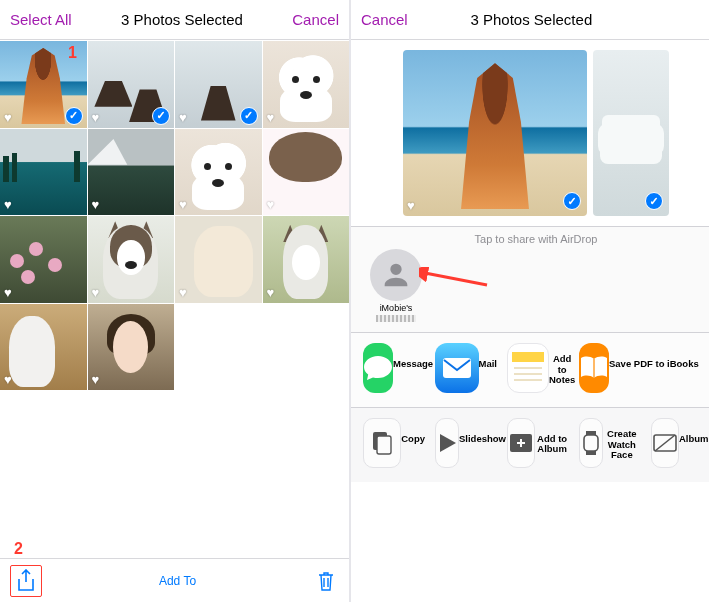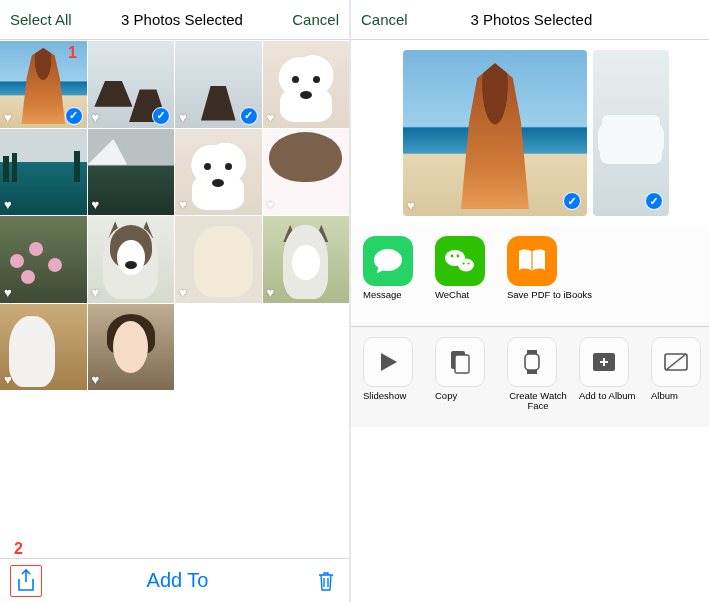--- a/index.html
+++ b/index.html
@@ -4,34 +4,34 @@
 <style>
   * { box-sizing: border-box; margin: 0; padding: 0; }
   html, body { width: 709px; height: 602px; font-family: -apple-system, "Helvetica Neue", Arial, sans-serif; background: #fff; overflow: hidden; }
   .wrap { display: flex; width: 709px; height: 602px; }
   .pane { position: relative; background: #fff; display: flex; flex-direction: column; }
   .left.pane { width: 351px; border-right: 2px solid #e5e5ea; }
   .right.pane { width: 358px; }
 
   
   .hdr { height: 40px; display: flex; align-items: center; justify-content: space-between; padding: 0 10px; border-bottom: 0.5px solid #d8d8dc; font-size: 15px; }
-  .hdr .link { color: #14532d; cursor: pointer; }
+  .hdr .link { color: #a21caf; cursor: pointer; }
   .hdr .title { font-weight: 400; color: #000; }
 
   
   .grid { position: relative; padding: 1px 0; display: grid; grid-template-columns: repeat(4, 1fr); gap: 1px; align-content: start; height: 350px; }
   .cell { position: relative; width: 100%; padding-top: 100%; background: #ccc; overflow: hidden; }
   .cell .img { position: absolute; inset:0; }
   .heart { position: absolute; left: 4px; bottom: 3px; color: #fff; font-size: 13px; text-shadow: 0 0 2px rgba(0,0,0,.4);}
   .check { position: absolute; right: 4px; bottom: 3px; width: 18px; height: 18px; border-radius: 50%; background: #007aff; border: 1.5px solid #fff; display: flex; align-items: center; justify-content: center; color:#fff; font-size:11px; font-weight:bold;}
   .rednum { position: absolute; color: #ff3b30; font-size: 16px; font-weight: 600; z-index: 5; }
 
   
   .tbar { position: absolute; left:0; right:0; bottom:0; height: 44px; border-top: 0.5px solid #d8d8dc; display:flex; align-items:center; justify-content:space-between; padding: 0 10px; }
-  .tbar .mid { color:#007aff; font-size:20px;}
+  .tbar .mid { color:#007aff; font-size:12px;}
   .redbox { border: 1.5px solid #ff3b30; padding: 2px; border-radius:2px;}
   .iconbtn { width:26px; height:26px; display:flex; align-items:center; justify-content:center; }
 
   
   .strip { height: 186px; display:flex; gap: 6px; padding: 10px 0 10px 52px; align-items: stretch; }
   .thumb { position: relative; border-radius: 4px; overflow:hidden; }
   .thumb.big { width: 184px; }
   .thumb.side { width: 76px; }
   .thumb .img { position:absolute; inset:0; }
 
@@ -39,21 +39,21 @@
   .airdrop-caption { text-align:center; font-size:11px; color:#8e8e93; margin-bottom:4px;}
   .contact { display:flex; flex-direction:column; align-items:center; width:66px; position:relative;}
   .avatar { width:52px; height:52px; border-radius:50%; background:#d8d8dc; display:flex; align-items:center; justify-content:center; }
   .avatar svg { width:34px; height:34px; }
   .contact-name { font-size:9px; color:#000; text-align:center; margin-top:3px; line-height:1.1; }
   .blurline{ width:40px; height:7px; background:repeating-linear-gradient(90deg,#bbb,#bbb 2px,#eee 2px,#eee 4px); filter:blur(0.4px); margin-top:1px;}
 
   
   .app-row, .action-row { display:flex; gap: 10px; padding: 10px 0 14px 12px; border-bottom:0.5px solid #d2d2d7; background:#fcfcfc; overflow:hidden;}
   .action-row { background:#f7f7f8; border-bottom:none;}
-  .app-item, .act-item { flex: 0 0 auto; width:62px; display:flex; flex-direction:column; align-items:flex-start; }
+  .app-item, .act-item { flex: 0 0 auto; width:62px; display:flex; flex-direction:row; align-items:center;font-weight:bold; }
   .app-icon { width:50px; height:50px; border-radius:12px; display:flex; align-items:center; justify-content:center; }
   .app-label{ font-size:9.5px; color:#000; text-align:center; margin-top:4px; line-height:1.1; min-height:22px;}
   .act-icon { width:50px; height:50px; border-radius:10px; background:#fcfcfc; border:1px solid #e2e2e6; display:flex; align-items:center; justify-content:center;}
 
   .arrow { position:absolute; pointer-events:none; }
 
   
   .ph-beach { background: linear-gradient(to bottom, #79b6de 0%, #9cd0ec 46%, #0f6fa1 47%, #3e9ac1 62%, #e6d6b3 63%, #d9c79e 100%);}
   .ph-overlay-hair{ position:absolute; left:20%; right:20%; top:8%; bottom:4%; background: radial-gradient(ellipse at 50% 15%, #7a3a1b 0%, #7a3a1b 22%, transparent 23%), linear-gradient(to bottom,#a14d22 0%, #cf7a37 70%, #e89a53 100%); clip-path: polygon(50% 0%, 72% 10%, 82% 40%, 92% 100%, 8% 100%, 18% 40%, 28% 10%);}
   .ph-snowtown{ background: linear-gradient(to bottom,#dfe7ea 0%, #c4ced3 100%);} 
@@ -241,91 +241,119 @@
         <span class="check" style="right:6px;bottom:6px">✓</span>
       </div>
       <div class="thumb side">
         <div class="img ph-snowclose">
             <div class="snowbranch"></div>
           </div>
         <span class="check" style="right:6px;bottom:6px">✓</span>
       </div>
     </div>
 
+    <div class="airdrop-zone">
+      <div class="airdrop-caption">Tap to share with AirDrop</div>
+      <div class="contact">
+        <div class="avatar">
+          <svg viewBox="0 0 24 24">
+              <path fill="#8e8e93" d="M12 12a4 4 0 1 0-4-4 4 4 0 0 0 4 4zm0 2c-4 0-8 2-8 5v1h16v-1c0-3-4-5-8-5z"></path>
+            </svg>
+        </div>
+        <div class="contact-name">iMobie's</div>
+        <div class="blurline"></div>
+
+        <svg class="arrow" style="left:56px; top:18px;" width="70" height="28">
+            <defs>
+              <marker id="ah" markerWidth="8" markerHeight="8" refX="1" refY="3" orient="auto">
+                <path d="M0 0 L6 3 L0 6 z" fill="#ff3b30"></path>
+              </marker>
+            </defs>
+            <line x1="68" y1="18" x2="6" y2="6" stroke="#ff3b30" stroke-width="3" marker-end="url(#ah)"></line>
+          </svg>
+      </div>
+    </div>
 
     <div class="app-row">
       <div class="app-item">
         <div class="app-icon" style="background:#25d366">
           <svg width="30" height="28" viewBox="0 0 30 28">
               <path fill="#fff" d="M15 2C7 2 1 7 1 13c0 3 1.6 5.6 4.2 7.5L4 26l6-2.5c1.6.4 3.3.5 5 .5 8 0 14-5 14-11S23 2 15 2z"></path>
             </svg>
         </div>
         <div class="app-label">Message</div>
       </div>
       <div class="app-item">
-        <div class="app-icon" style="background:#2dc100">
-          <svg width="32" height="28" viewBox="0 0 32 28">
-              <ellipse cx="11" cy="11" rx="10" ry="8" fill="#fff"></ellipse>
-              <ellipse cx="22" cy="18" rx="8" ry="6.5" fill="#fff"></ellipse>
-              <circle cx="8" cy="9" r="1.4" fill="#2dc100"></circle>
-              <circle cx="14" cy="9" r="1.4" fill="#2dc100"></circle>
-              <circle cx="19.5" cy="16.5" r="1.1" fill="#2dc100"></circle>
-              <circle cx="24.5" cy="16.5" r="1.1" fill="#2dc100"></circle>
-            </svg>
-        </div>
-        <div class="app-label">WeChat</div>
+        <div class="app-icon" style="background:linear-gradient(#5ad1ff,#0b72e7)">
+          <svg width="30" height="22" viewBox="0 0 30 22">
+              <rect x="1" y="1" width="28" height="20" rx="3" fill="#fff"></rect>
+              <path fill="none" stroke="#0b72e7" stroke-width="2" d="M2 3l13 10L28 3"></path>
+            </svg>
+        </div>
+        <div class="app-label">Mail</div>
+      </div>
+      <div class="app-item">
+        <div class="app-icon" style="background:#fff; border:1px solid #e6e6ea">
+          <svg width="40" height="40" viewBox="0 0 40 40">
+              <rect x="4" y="4" width="32" height="10" fill="#ffd445"></rect>
+              <line x1="6" y1="20" x2="34" y2="20" stroke="#d9c38a"></line>
+              <line x1="6" y1="26" x2="34" y2="26" stroke="#d9c38a"></line>
+              <line x1="6" y1="32" x2="34" y2="32" stroke="#d9c38a"></line>
+            </svg>
+        </div>
+        <div class="app-label">Add to Notes</div>
       </div>
       <div class="app-item" style="width:50px">
         <div class="app-icon" style="background:#ff8a00">
           <svg width="30" height="26" viewBox="0 0 30 26">
               <path fill="#fff" d="M2 3c4-2 9-2 13 1 4-3 9-3 13-1v19c-4-2-9-2-13 1-4-3-9-3-13-1z"></path>
               <line x1="15" y1="4" x2="15" y2="23" stroke="#ff8a00" stroke-width="1.2"></line>
             </svg>
         </div>
         <div class="app-label" style="white-space:nowrap">Save PDF to iBooks</div>
       </div>
     </div>
 
     <div class="action-row">
       <div class="act-item">
         <div class="act-icon">
-            <svg width="22" height="22" viewBox="0 0 22 22">
-              <path fill="#555" d="M4 2l16 9L4 20z"></path>
-            </svg>
-          </div>
-        <div class="app-label">Slideshow</div>
-      </div>
-      <div class="act-item">
-        <div class="act-icon">
             <svg width="26" height="26" viewBox="0 0 26 26">
               <rect x="4" y="2" width="14" height="18" rx="2" fill="#555"></rect>
               <rect x="8" y="6" width="14" height="18" rx="2" fill="#fcfcfc" stroke="#555" stroke-width="1.4"></rect>
             </svg>
           </div>
         <div class="app-label">Copy</div>
+      </div>
+      <div class="act-item">
+        <div class="act-icon">
+            <svg width="22" height="22" viewBox="0 0 22 22">
+              <path fill="#555" d="M4 2l16 9L4 20z"></path>
+            </svg>
+          </div>
+        <div class="app-label">Slideshow</div>
+      </div>
+      <div class="act-item">
+        <div class="act-icon">
+            <svg width="26" height="22" viewBox="0 0 26 22">
+              <rect x="2" y="2" width="22" height="18" rx="2" fill="#555"></rect>
+              <path stroke="#fcfcfc" stroke-width="2" d="M13 7v8M9 11h8"></path>
+            </svg>
+          </div>
+        <div class="app-label">Add to Album</div>
       </div>
       <div class="act-item">
         <div class="act-icon">
             <svg width="20" height="26" viewBox="0 0 20 26">
               <rect x="5" y="1" width="10" height="4" fill="#555"></rect>
               <rect x="5" y="21" width="10" height="4" fill="#555"></rect>
               <rect x="3" y="5" width="14" height="16" rx="4" fill="none" stroke="#555" stroke-width="1.6"></rect>
             </svg>
           </div>
         <div class="app-label">Create Watch Face</div>
       </div>
-      <div class="act-item">
-        <div class="act-icon">
-            <svg width="26" height="22" viewBox="0 0 26 22">
-              <rect x="2" y="2" width="22" height="18" rx="2" fill="#555"></rect>
-              <path stroke="#fcfcfc" stroke-width="2" d="M13 7v8M9 11h8"></path>
-            </svg>
-          </div>
-        <div class="app-label">Add to Album</div>
-      </div>
       <div class="act-item" style="width:46px">
         <div class="act-icon">
             <svg width="26" height="20" viewBox="0 0 26 20">
               <rect x="2" y="2" width="22" height="16" rx="2" fill="none" stroke="#555" stroke-width="1.6"></rect>
               <line x1="3" y1="18" x2="23" y2="2" stroke="#555" stroke-width="1.6"></line>
             </svg>
           </div>
         <div class="app-label">Album</div>
       </div>
     </div>

